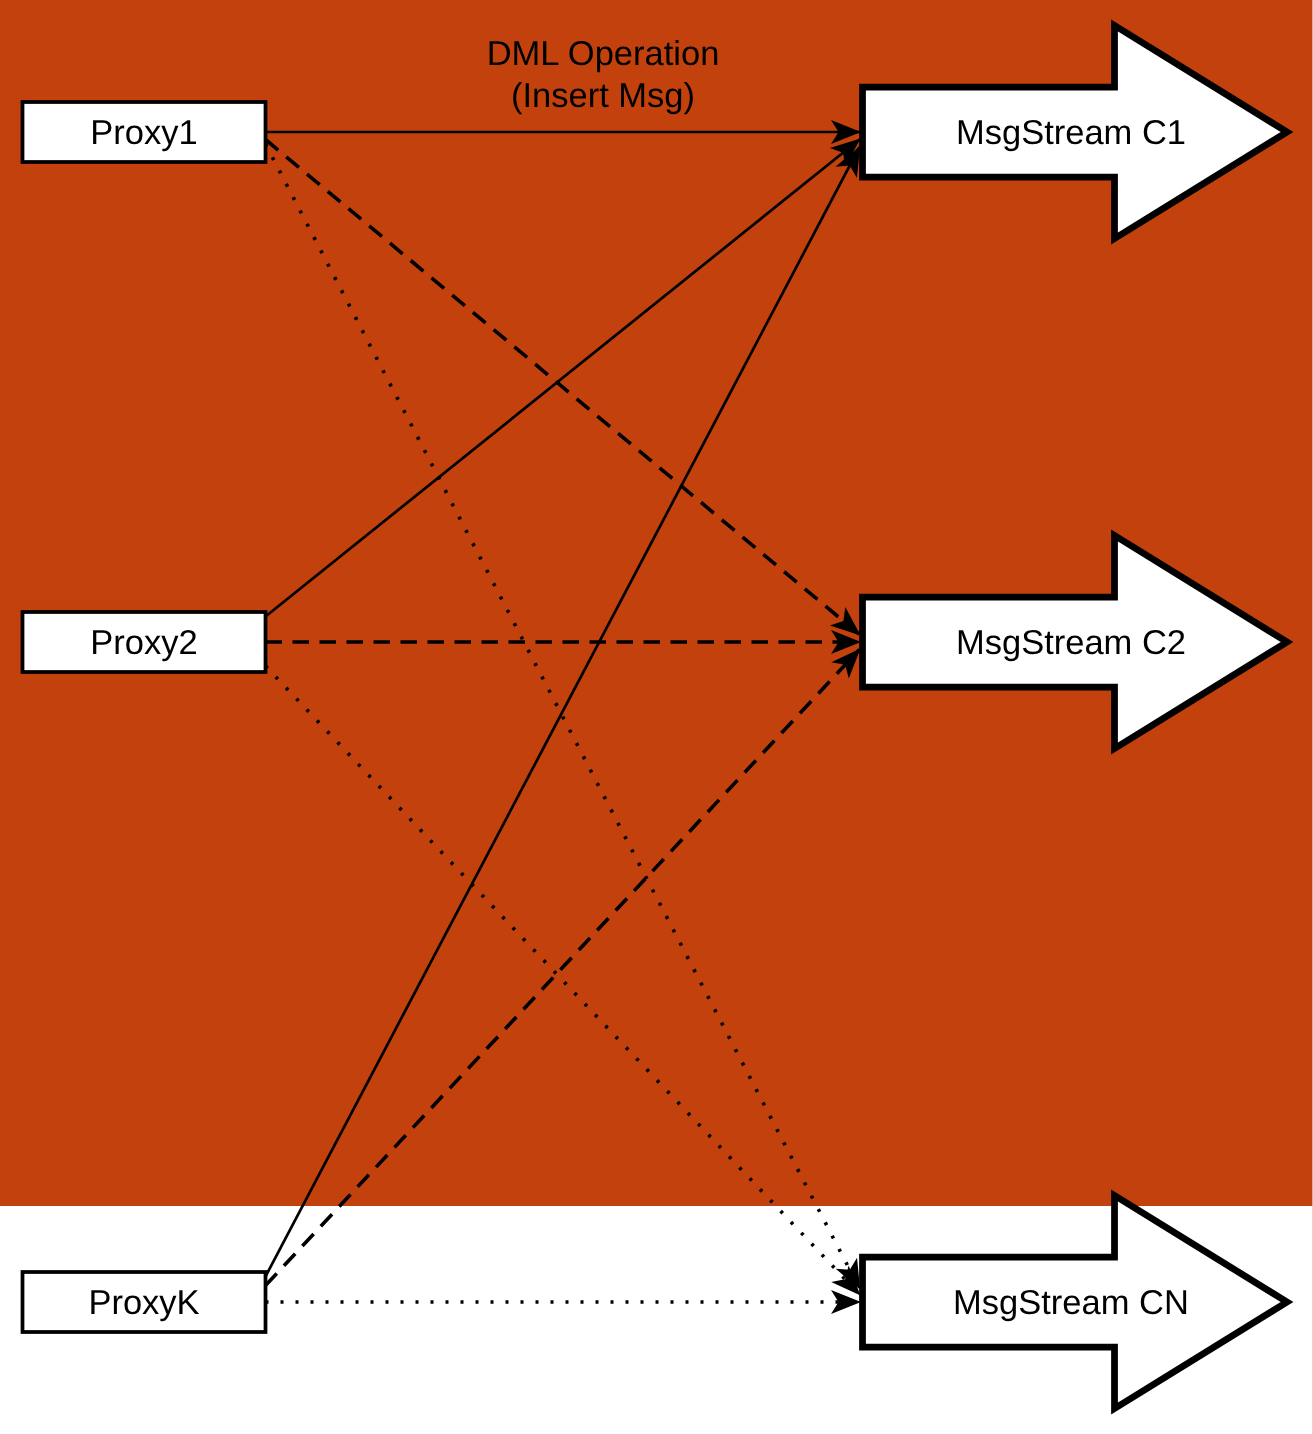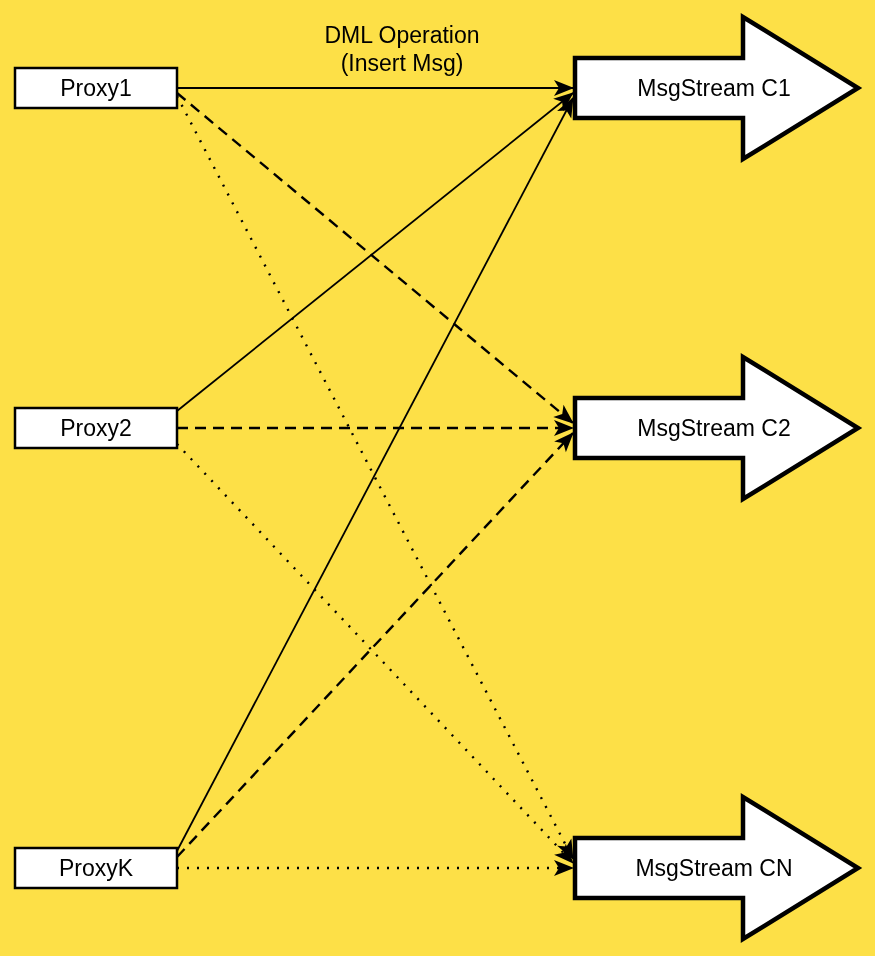--- a/index.html
+++ b/index.html
@@ -7,22 +7,22 @@
     padding: 0;
     background: #ffffff;
     width: 875px;
     height: 956px;
     overflow: hidden;
     font-family: "Liberation Sans", sans-serif;
   }
   .canvas {
     position: relative;
     width: 875px;
-    height: 956px;
-    background: #fde047;
+    height: 804px;
+    background: #c2410c;
   }
   svg { display: block; }
   .node-box {
     fill: #ffffff;
     stroke: #000000;
     stroke-width: 2.5;
   }
   .stream-arrow {
     fill: #ffffff;
     stroke: #000000;

